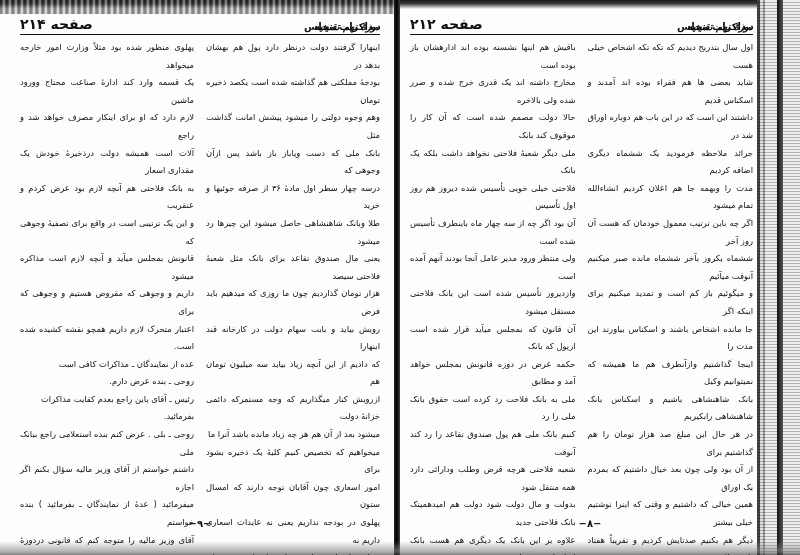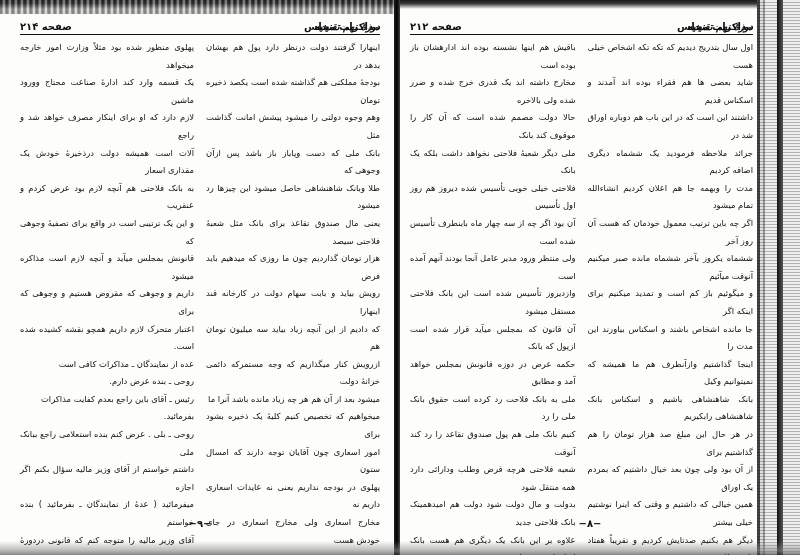--- a/index.html
+++ b/index.html
@@ -50,21 +50,21 @@
   .page.right { left: 410px; width: 343px; }
 
   .header {
     position: relative; height: 20px; font-size: 10px; font-weight: bold;
     border-bottom: 1.5px solid #111;
     display: flex; justify-content: space-between; align-items: flex-end;
     padding-bottom: 2px;
   }
   .header .title { position: absolute; left: 0; right: 0; text-align: right; bottom: 2px; pointer-events: none; }
   .header .period { font-size: 10px; font-style: italic; }
-  .header .pageno { font-size: 10px; }
+  .header .pageno { font-size: 14px; }
 
   .cols { display: flex; gap: 12px; margin-top: 4px; }
   .col { flex: 1; font-size: 8.4px; line-height: 17.6px; text-align: justify; }
   .col p { margin: 0; }
 
   .footer {
     position: absolute; top: 518px; font-size: 10px; font-weight: bold;
     direction: ltr; text-align: center;
   }
   .footer.left { left: 170px; width: 60px; }
@@ -86,20 +86,21 @@
     <span class="period">دورهٔ نهم تقنینیه</span>
     <span class="title">مذاکرات مجلس</span>
     <span class="pageno">صفحه ۲۱۴</span>
   </div>
   <div class="cols">
     <div class="col" id="lp-rc">
         <p>اینهارا گرفتند دولت درنظر دارد پول هم بهشان بدهد در</p>
         <p>بودجهٔ مملکتی هم گذاشته شده است یکصد ذخیره تومان</p>
         <p>وهم وجوه دولتی را میشود پیشش امانت گذاشت مثل</p>
         <p>بانک ملی که دست وپاباز باز باشد پس ازآن وجوهی که</p>
+        <p>درسه چهار سطر اول مادهٔ ۳۶ از صرفه جوئیها و خرید</p>
         <p>طلا وبانک شاهنشاهی حاصل میشود این چیزها رد میشود</p>
         <p>یعنی مال صندوق تقاعد برای بانک مثل شعبهٔ فلاحتی سیصد</p>
         <p>هزار تومان گذاردیم چون ما روزی که میدهیم باید فرض</p>
         <p>رویش بیاید و بابت سهام دولت در کارخانه قند اینهارا</p>
         <p>که دادیم از این آنچه زیاد بیاید سه میلیون تومان هم</p>
         <p>ازرویش کنار میگذاریم که وجه مستمرکه دائمی خزانهٔ دولت</p>
         <p>میشود بعد از آن هم هر چه زیاد مانده باشد آنرا ما</p>
         <p>میخواهیم که تخصیص کنیم کلیهٔ یک ذخیره بشود برای</p>
         <p>امور اسعاری چون آقایان توجه دارند که امسال ستون</p>
         <p>پهلوی در بودجه نداریم یعنی نه عایدات اسعاری داریم نه</p>

